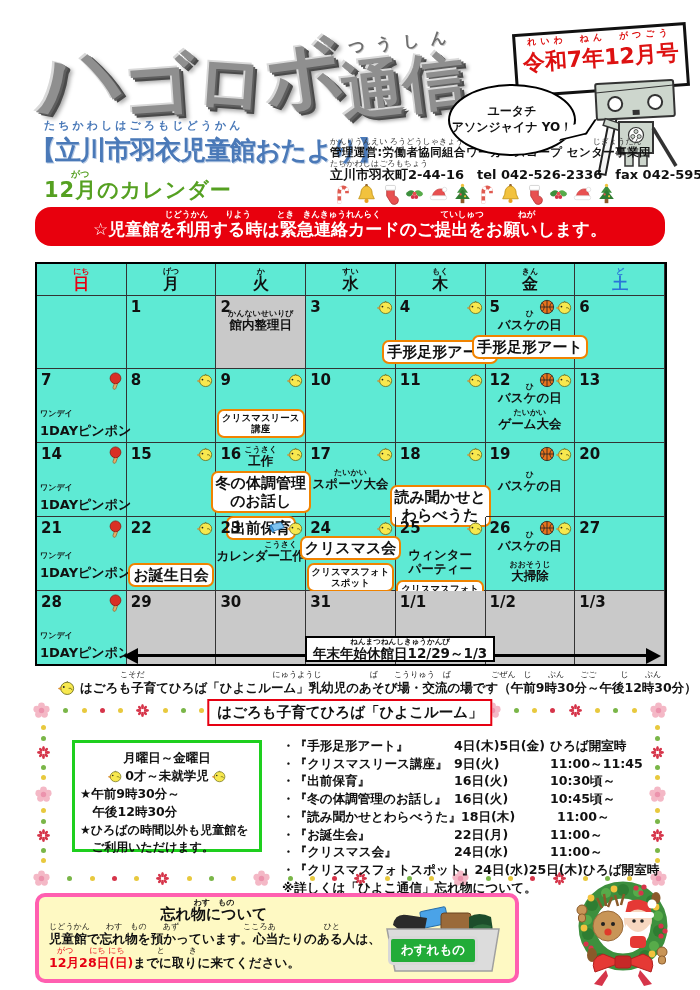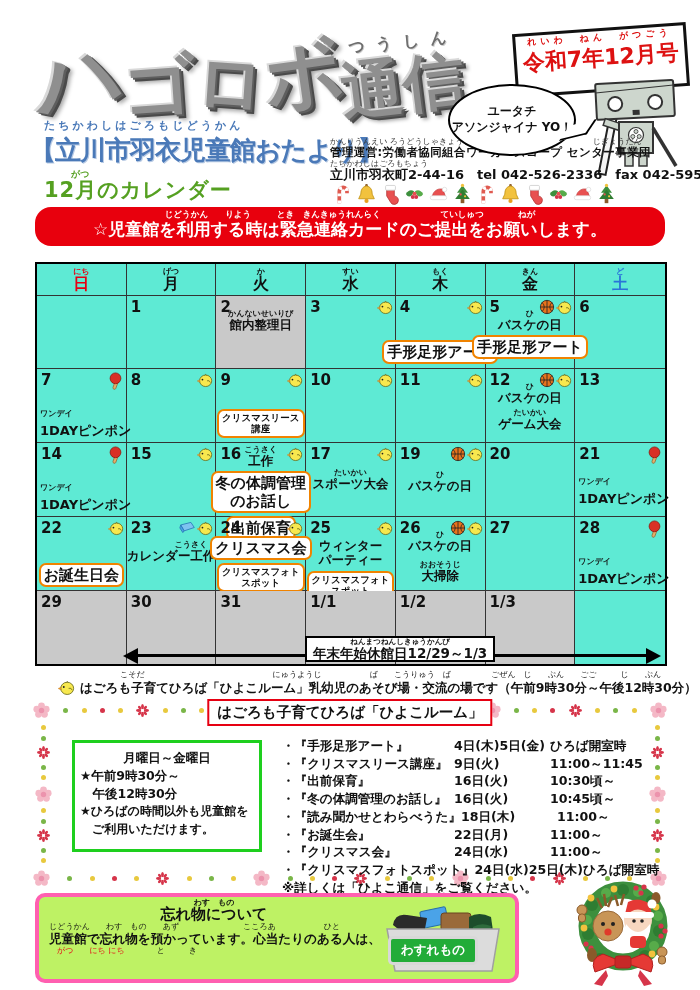--- a/index.html
+++ b/index.html
@@ -114,21 +114,21 @@
   .ib2{display:flex;align-items:center;justify-content:center;gap:3px;}
   .ibs{font-size:12px;}
   .sched{position:absolute;left:249px;top:32px;width:384px;font-size:12.6px;font-weight:700;line-height:1.2;margin-top:7px;}
   .srow{display:flex;margin-bottom:2.6px;white-space:nowrap;}
   .slabel{min-width:172px;}
   .sdate{min-width:96px;}
   .snote{margin-top:2px;white-space:nowrap;}
 
   
   .lost{position:absolute;left:35px;top:893px;width:484px;height:90px;border:4px solid #ff5fb0;
-        border-radius:10px;background:#bef264;box-sizing:border-box;padding:2px 10px;}
+        border-radius:10px;background:#fef9c3;box-sizing:border-box;padding:2px 10px;}
   .lb-title{width:330px;text-align:center;line-height:1.05;}
   .lb-tf{font-size:8px;font-weight:700;}
   .lb-t{font-size:15px;font-weight:900;}
   .lff{font-size:8px;line-height:1.1;height:9px;white-space:nowrap;}
   .lfl{font-size:12.6px;font-weight:700;line-height:1.15;white-space:nowrap;}
   .red{color:#e60012;}
   .lf-ill{position:absolute;right:10px;top:6px;width:122px;height:74px;}
   .lf-sign{position:absolute;left:8px;top:36px;background:#22ac38;color:#fff;font-size:12.5px;
         font-weight:900;padding:3px 10px;border-radius:2px;box-shadow:0 0 0 3px #d8d8d8;}
   .wreath{position:absolute;left:548px;top:876px;width:150px;height:114px;}
@@ -486,20 +486,32 @@
     <div class="cell mid">
         <span class="date">17</span>
       <span class="ico">
           <svg class="i16">
             <use href="#chick"></use>
           </svg>
         </span>
       <span class="evf" style="margin-top:12px">たいかい</span>
       <span class="ev">スポーツ大会</span>
       </div>
+    <div class="cell">
+        <span class="date">18</span>
+      <span class="ico">
+          <svg class="i16">
+            <use href="#chick"></use>
+          </svg>
+        </span>
+      <span class="box" style="margin-top:22px">
+          <span class="bl">読み聞かせと</span>
+          <span class="bl">わらべうた</span>
+        </span>
+      </div>
     <div class="cell mid">
         <span class="date">19</span>
       <span class="ico">
           <svg class="i16">
             <use href="#ball"></use>
           </svg>
           <svg class="i16">
             <use href="#chick"></use>
           </svg>
         </span>
@@ -554,21 +566,21 @@
           <span class="bl">スポット</span>
         </span>
       </div>
     <div class="cell tight">
         <span class="date">25</span>
       <span class="ico">
           <svg class="i16">
             <use href="#chick"></use>
           </svg>
         </span>
-      <span class="ev" style="margin-top:19px">ウィンター</span>
+      <span class="ev" style="margin-top:28px">ウィンター</span>
       <span class="ev">パーティー</span>
       <span class="box box-sm">
           <span class="bl">クリスマスフォト</span>
           <span class="bl">スポット</span>
         </span>
       </div>
     <div class="cell mid">
         <span class="date">26</span>
       <span class="ico">
           <svg class="i16">
@@ -764,20 +776,29 @@
           <use href="#rf"></use>
         </svg>
       <span class="dot dg"></span>
         <span class="dot dy"></span>
     </div>
 
     <div class="hiroba-title">はごろも子育てひろば「ひよこルーム」</div>
 
     <div class="info-box">
       <div class="ibc">月曜日～金曜日</div>
+      <div class="ib2">
+        <svg class="i16" style="width:14px;height:14px">
+            <use href="#chick"></use>
+          </svg>
+        <span>0才～未就学児</span>
+        <svg class="i16" style="width:14px;height:14px">
+            <use href="#chick"></use>
+          </svg>
+      </div>
       <div>★午前9時30分～</div>
       <div>　午後12時30分</div>
       <div class="ibs">★ひろばの時間以外も児童館を</div>
       <div class="ibs">　ご利用いただけます。</div>
     </div>
 
     <div class="sched">
       <div class="srow">
           <span class="slabel">・『手形足形アート』</span>
           <span class="sdate">4日(木)5日(金)</span>
@@ -811,32 +832,33 @@
       <div class="srow">
           <span class="slabel">・『クリスマス会』</span>
           <span class="sdate">24日(水)</span>
           <span class="stime">11:00～</span>
         </div>
       <div class="srow">
           <span class="slabel">・『クリスマスフォトスポット』</span>
           <span class="sdate">24日(水)25日(木)</span>
           <span class="stime">ひろば開室時</span>
         </div>
-      <div class="snote">※詳しくは「ひよこ通信」をご覧ください。</div>
+      <div class="snote">※詳しくは「ひよこ通信」忘れ物について。</div>
     </div>
   </div>
 
   <div class="lost">
     <div class="lb-title">
       <div class="lb-tf">わす　もの</div>
       <div class="lb-t">忘れ物について</div>
     </div>
     <div class="lff">じどうかん　　わす　もの　　あず　　　　　　　　こころあ　　　　　　ひと</div>
     <div class="lfl">児童館で忘れ物を預かっています。心当たりのある人は、</div>
     <div class="lff"><span class="red">　がつ　　にち にち</span><span>　　　　と　　　き</span></div>
+    <div class="lfl"><span class="red">12月28日(日)</span><span>までに取りに来てください。</span></div>
     <div class="lf-ill">
       <svg viewBox="0 0 122 74" xmlns="http://www.w3.org/2000/svg" style="width:122px;height:74px">
         <rect x="38" y="6" width="26" height="17" rx="2" fill="#4aa3e8" stroke="#2a6fa8" transform="rotate(-12 51 14)"></rect>
         <path d="M10 22 q2-12 14-10 l20 3 -3 16 -22-2z" fill="#2b2b2b"></path>
         <rect x="58" y="10" width="30" height="18" rx="3" fill="#9a6a3a" stroke="#6b4520"></rect>
         <path d="M86 14 q10-6 22 0 l2 14 -24 2z" fill="#1d4d2b"></path>
         <path d="M90 24 q8-5 18-1 l-1 8 -17 0z" fill="#2e6b3c"></path>
         <path d="M4 26 h112 l-7 42 H12z" fill="#dcdcdc" stroke="#a0a0a0" stroke-width="1.5"></path>
       </svg>
       <div class="lf-sign">わすれもの</div>

